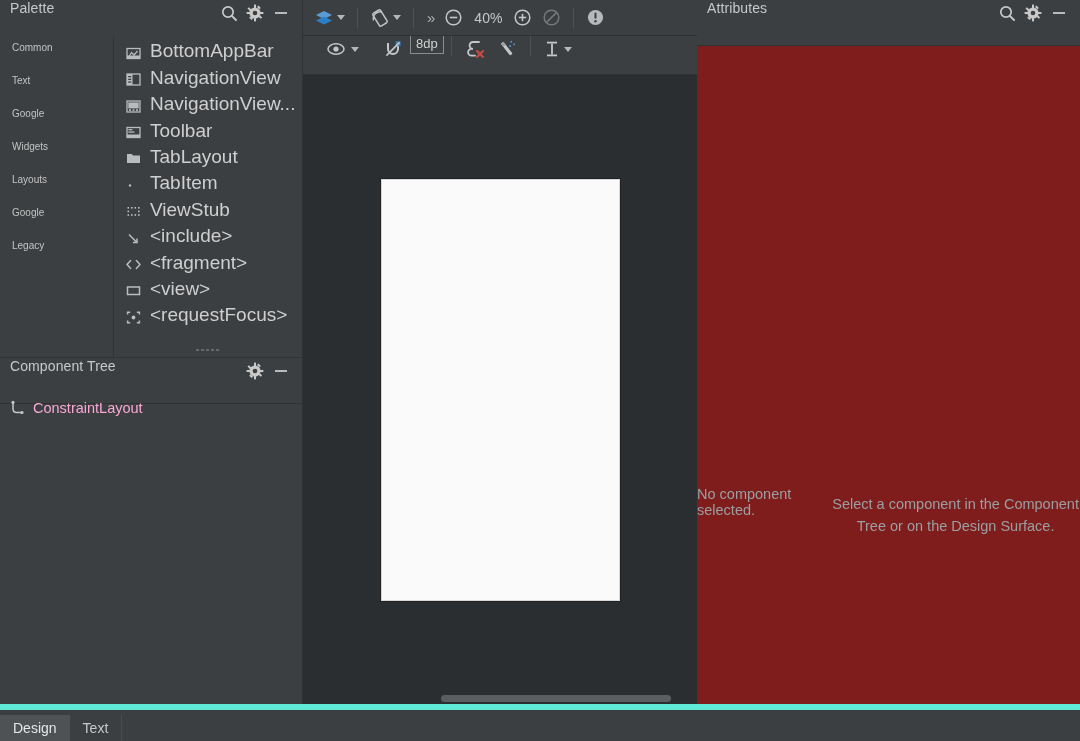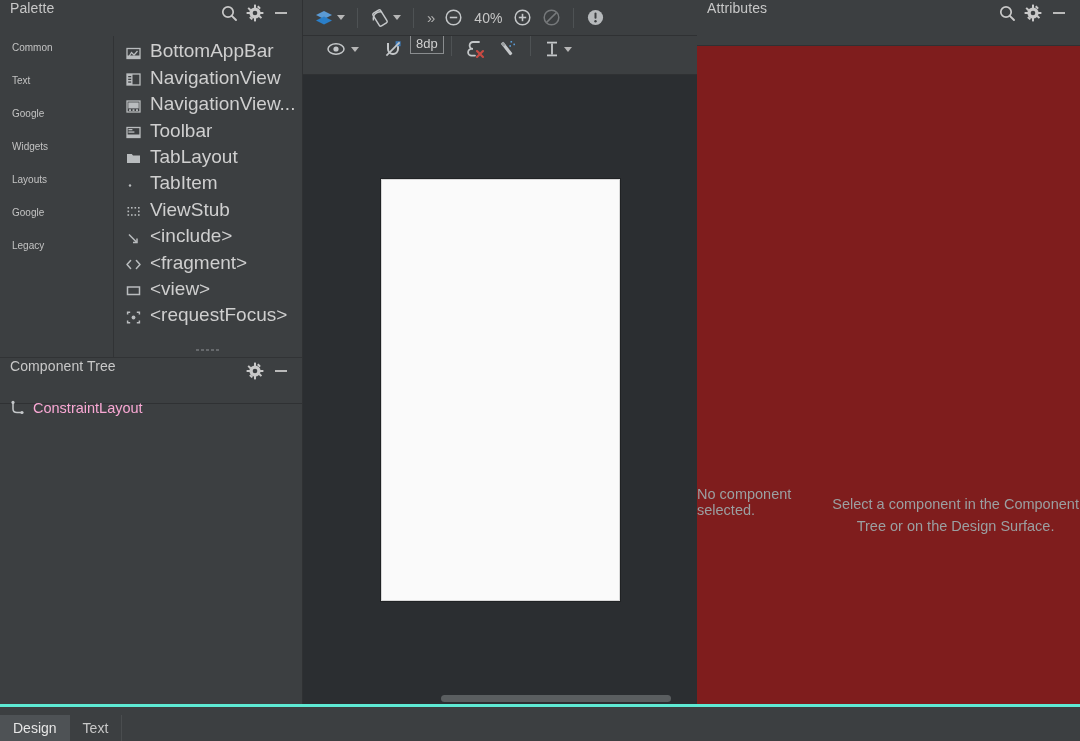--- a/index.html
+++ b/index.html
@@ -173,22 +173,22 @@
   }
   .attr-msg1 { font-size: 14.5px; color: #9b9fa1; margin-bottom: 26px; }
   .attr-msg2 {
     font-size: 14.5px; color: #9b9fa1; text-align:center;
     line-height: 22px; width: 290px;
   }
 
   
   .bottom-tabs {
     position: absolute; left: 0; right: 0; bottom: 0; height: 37px;
-    background: #3c3f41; border-top: 3px solid #5eead4;
-    display: flex; align-items: flex-end; padding-top: 5px;
+    background: #3c3f41; border-top: 6px solid #5eead4;
+    display: flex; align-items: flex-start; padding-top: 5px;
   }
   .btab {
     height: 26px; display:flex; align-items:center; padding: 0 13px;
     font-size: 14px; color: #c8c8c8;
   }
   .btab.active { background: #4e5255; color: #e6e6e6; }
   .btab-sep { width:1px; height: 26px; background:#4a4d4f; }
 </style>
 </head>
 <body>

